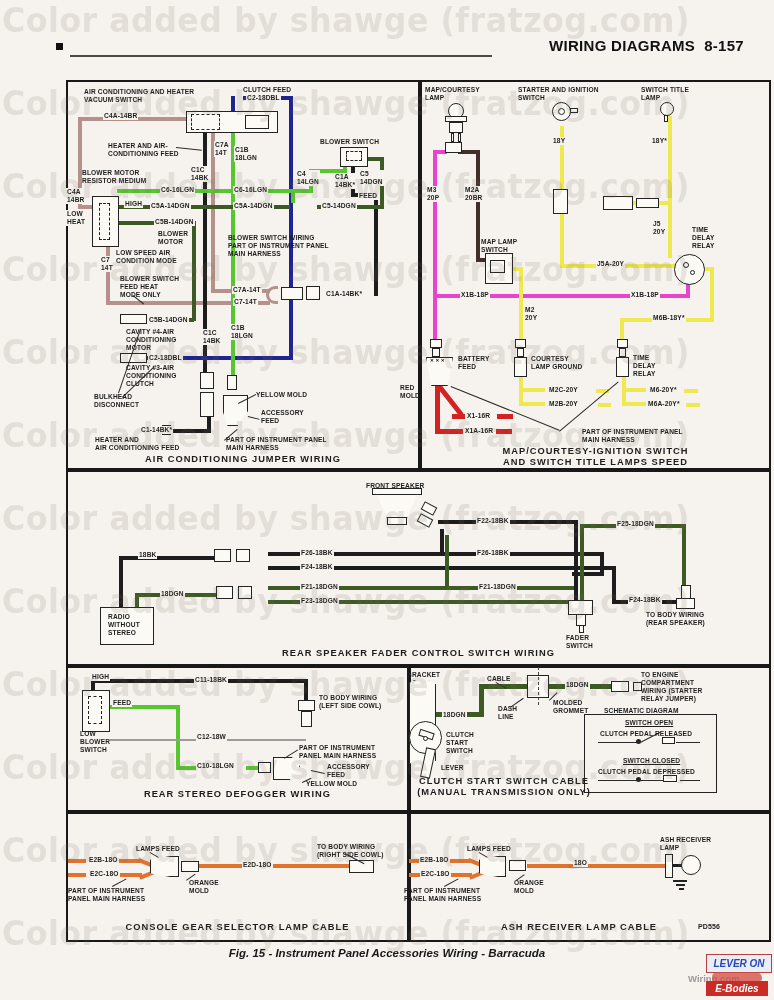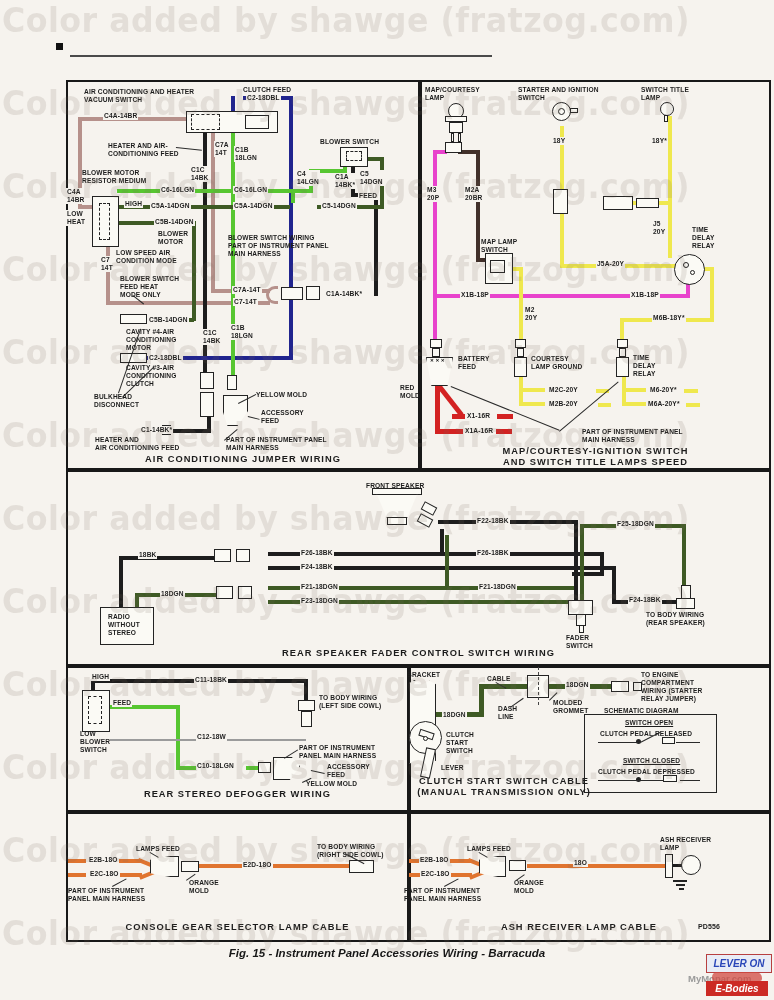--- a/index.html
+++ b/index.html
@@ -28,20 +28,21 @@
   .badge-car{position:absolute;top:972px;left:712px;width:50px;height:9px;background:#d04a42;border-radius:5px 6px 2px 2px;opacity:.75;z-index:7;}
   .badge-bot{position:absolute;top:981px;left:706px;width:62px;height:15px;background:#cc2a24;
              font:bold italic 10px/15px "Liberation Sans",sans-serif;color:#fff;text-align:center;z-index:8;}
 </style>
 </head>
 <body>
 
 <div id="stage">
   <div class="hdr-bullet"></div>
   <div class="hdr-rule"></div>
+  <div class="hdr-title"><span>WIRING DIAGRAMS</span>&nbsp;&nbsp;<span>8-157</span></div>
 
   <div id="watermarks">
       <div class="wm" style="top: 4px;">Color added by shawge (fratzog.com)</div>
       <div class="wm" style="top: 87px;">Color added by shawge (fratzog.com)</div>
       <div class="wm" style="top: 170px;">Color added by shawge (fratzog.com)</div>
       <div class="wm" style="top: 253px;">Color added by shawge (fratzog.com)</div>
       <div class="wm" style="top: 336px;">Color added by shawge (fratzog.com)</div>
       <div class="wm" style="top: 419px;">Color added by shawge (fratzog.com)</div>
       <div class="wm" style="top: 502px;">Color added by shawge (fratzog.com)</div>
       <div class="wm" style="top: 585px;">Color added by shawge (fratzog.com)</div>
@@ -480,17 +481,17 @@
       <div class="lbl bg" style="left: 573px; top: 859px;">18O</div>
       <div class="lbl" style="left: 514px; top: 879px;">ORANGE
 MOLD</div>
       <div class="lbl" style="left: 404px; top: 887px;">PART OF INSTRUMENT
 PANEL MAIN HARNESS</div>
       <div class="lbl cap" style="left: 429px; top: 922px; width: 300px; text-align: center;">ASH RECEIVER LAMP CABLE</div>
       <div class="lbl" style="left: 698px; top: 923px; font-size: 7px;">PD556</div>
     </div>
 
   <div class="fig-cap">Fig. 15 - Instrument Panel Accessories Wiring -  Barracuda</div>
-  <div class="mymopar">MyMopar.com</div>
+  <div class="mymopar">Wiring.com</div>
   <div class="badge-top">LEVER ON</div>
   <div class="badge-car"></div>
   <div class="badge-bot">E-Bodies</div>
 </div>
 
 </body></html>

